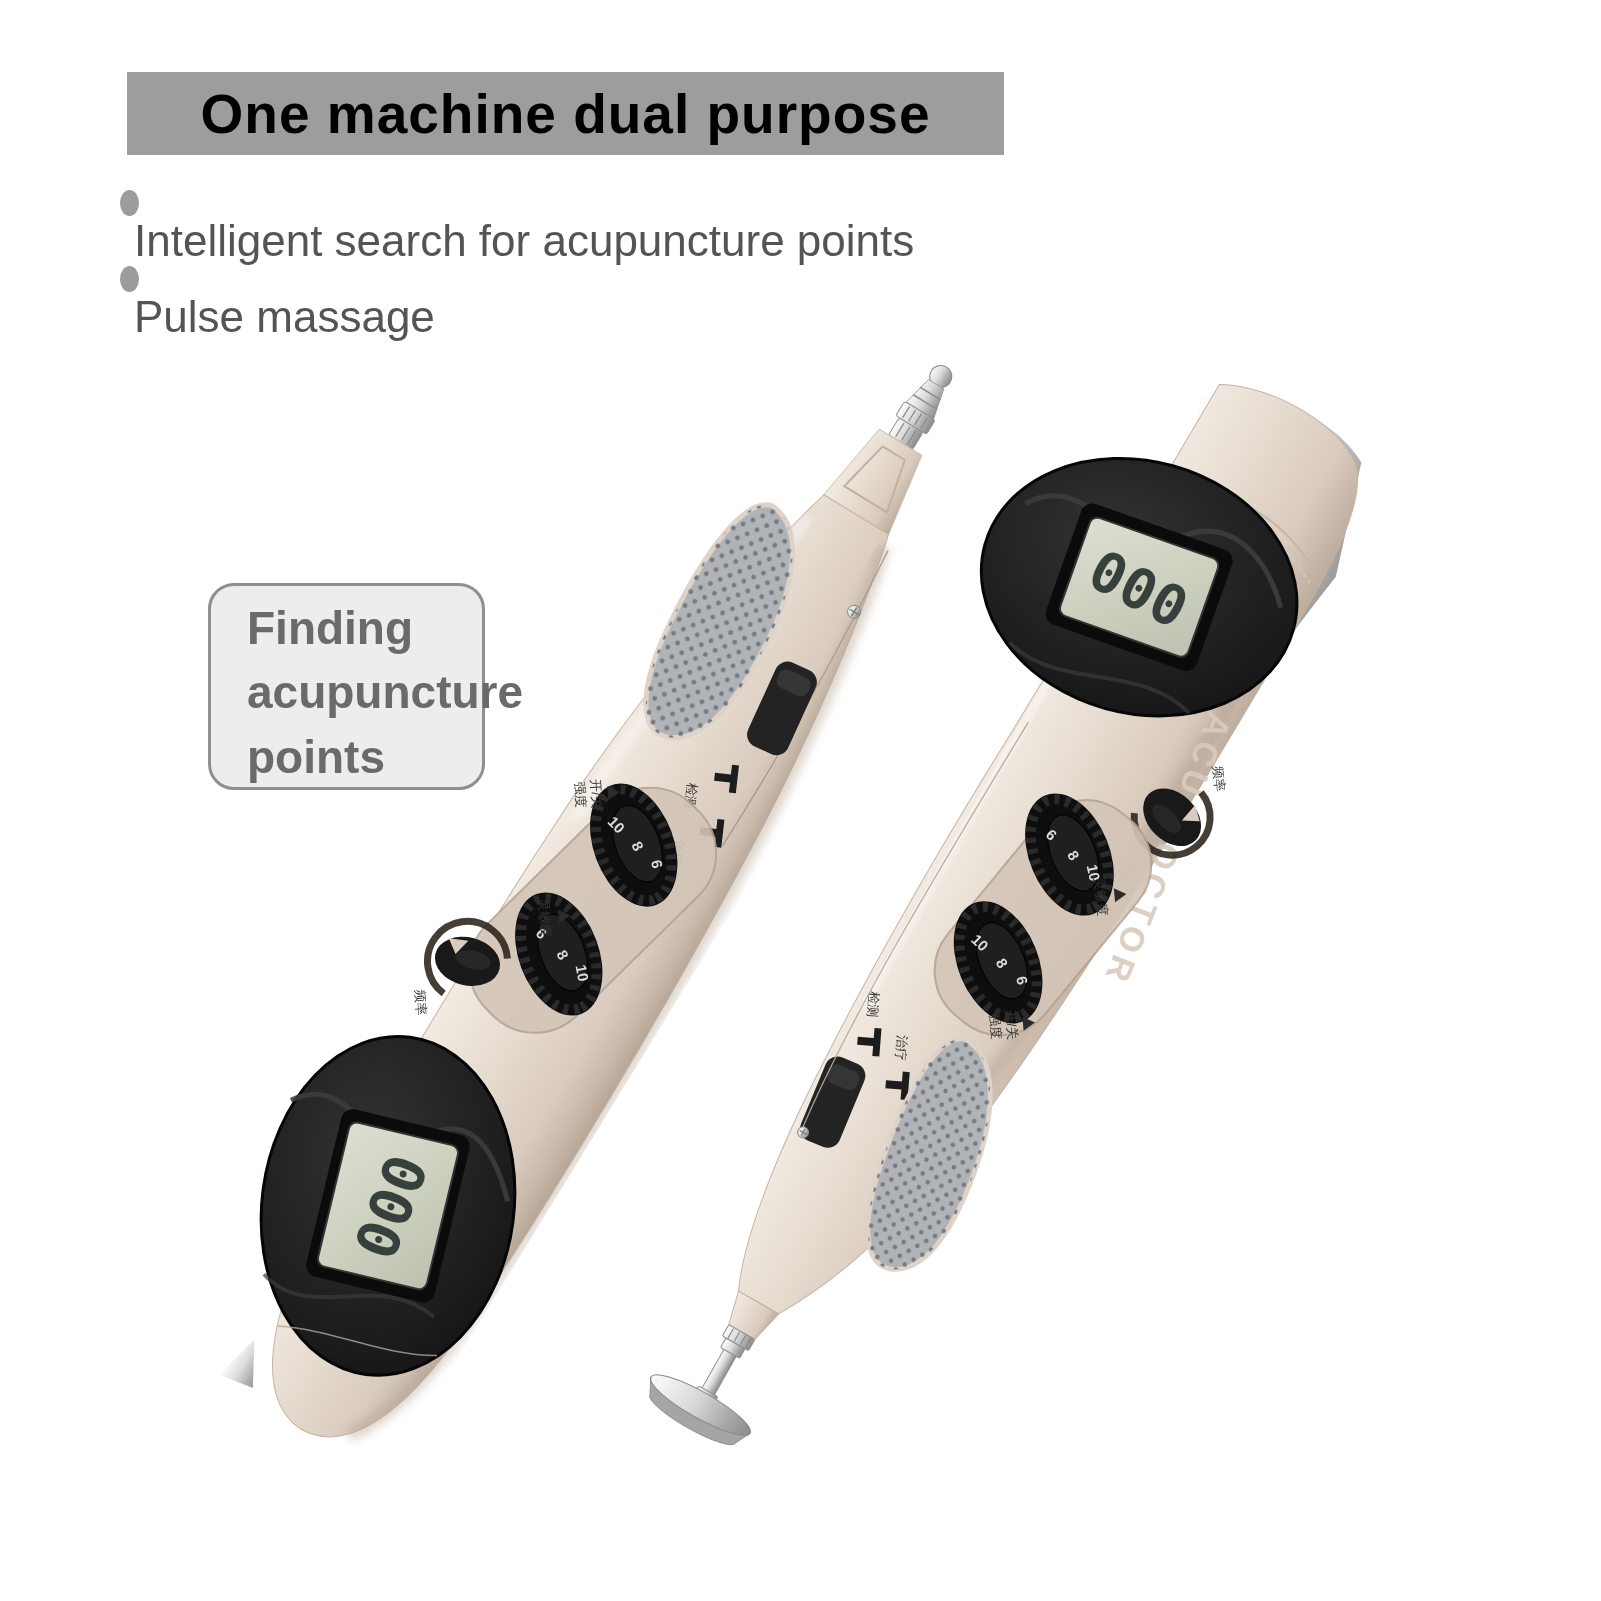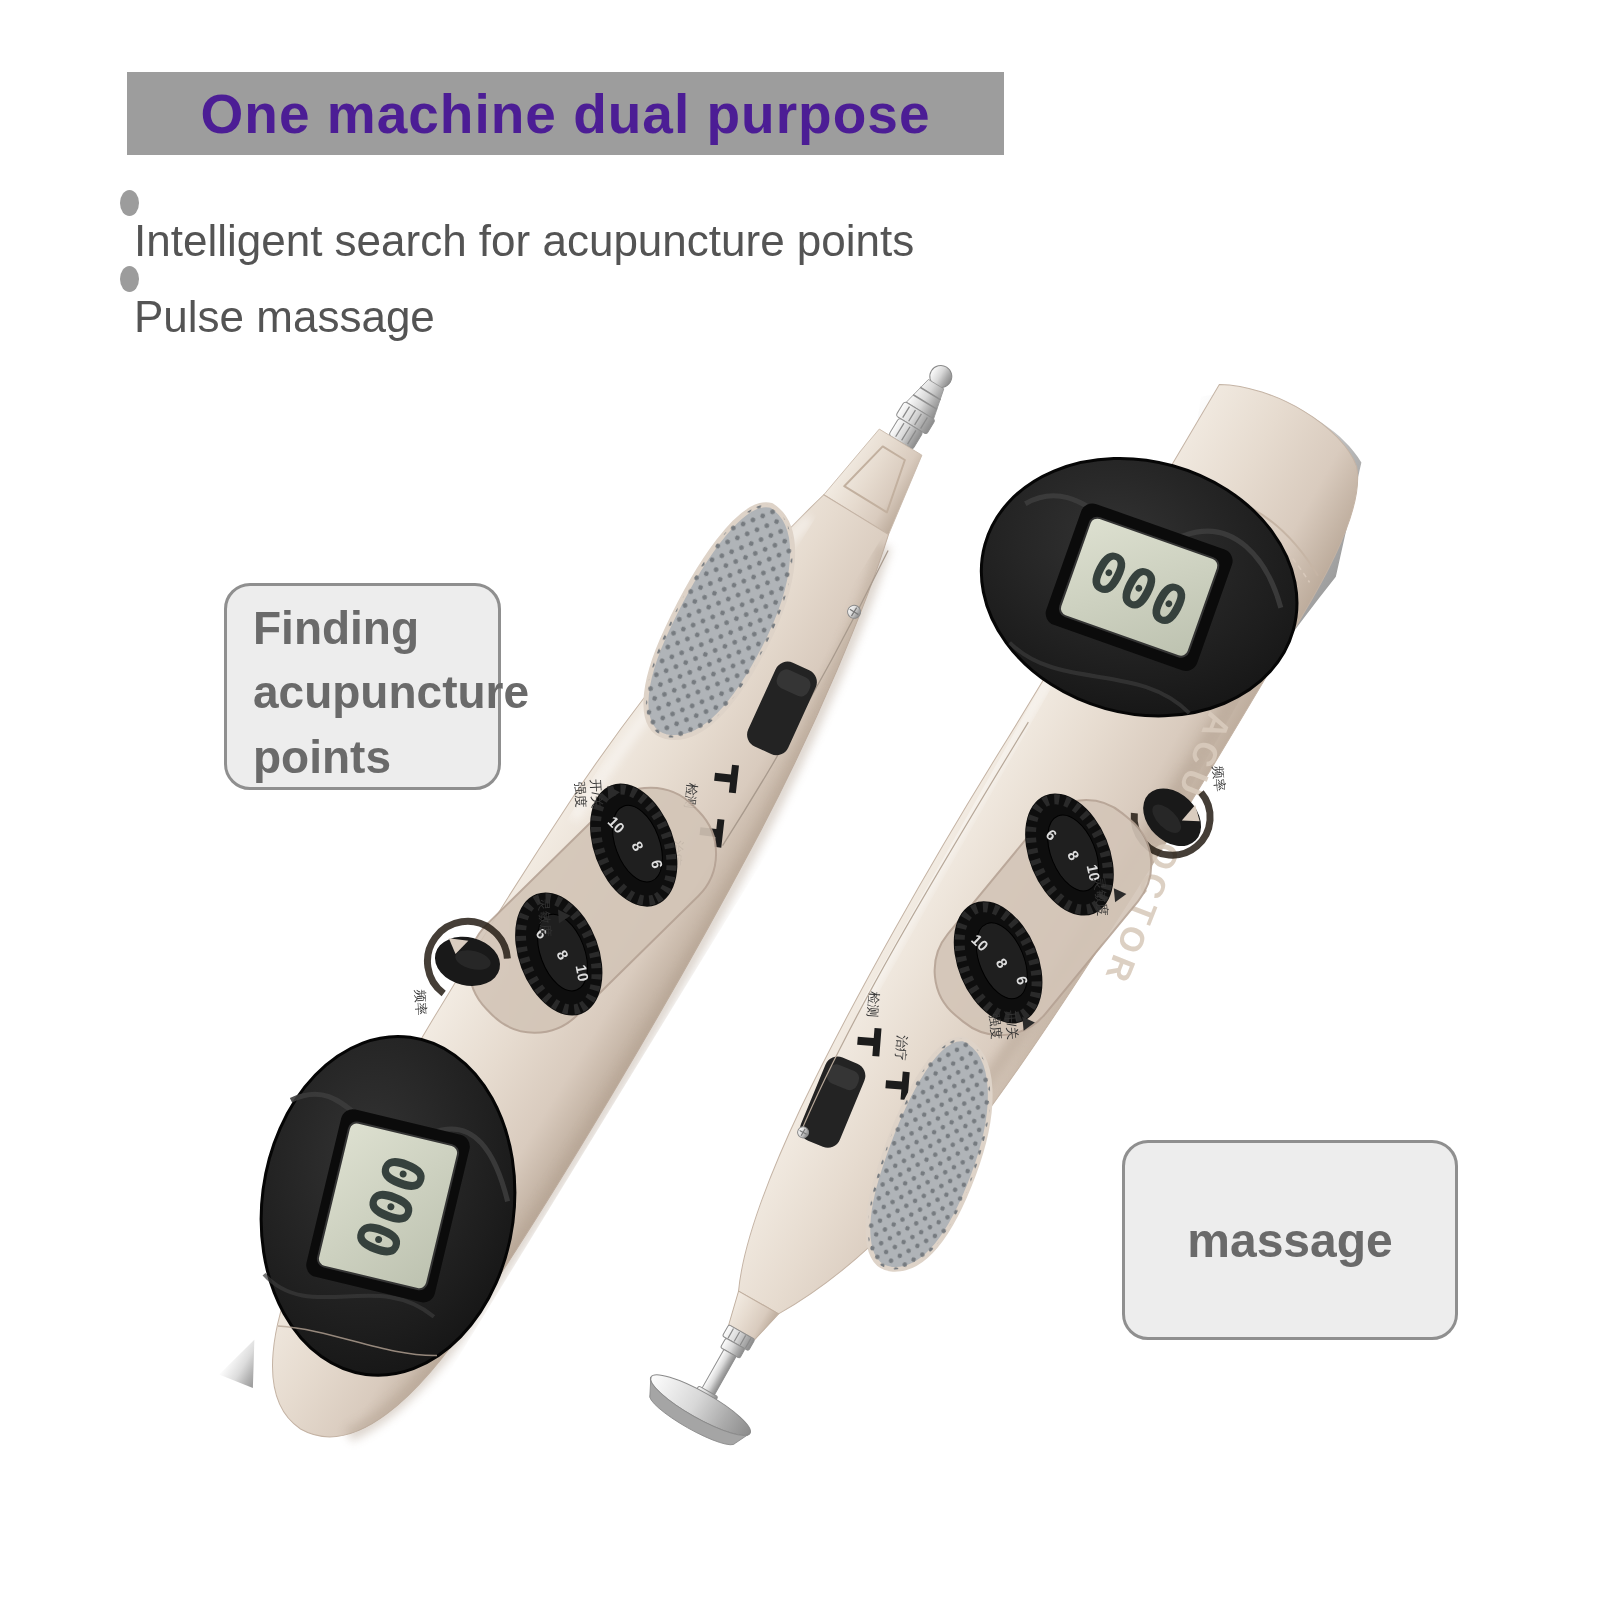--- a/index.html
+++ b/index.html
@@ -1,33 +1,33 @@
 <!DOCTYPE html>
 <html><head>
 <meta charset="utf-8">
 <style>
   html,body{margin:0;padding:0;background:#ffffff;}
   .page{position:relative;width:1601px;height:1601px;background:#ffffff;overflow:hidden;
         font-family:"Liberation Sans",sans-serif;}
   .banner{position:absolute;left:127px;top:72px;width:877px;height:83px;background:#9d9d9d;
           display:flex;align-items:center;justify-content:center;}
-  .banner-title{color:#4c1d95;font-size:55px;font-weight:700;letter-spacing:1px;white-space:nowrap;}
+  .banner-title{color:#000000;font-size:55px;font-weight:700;letter-spacing:1px;white-space:nowrap;}
   .feature-row{position:absolute;left:120px;display:flex;align-items:flex-start;flex-direction:column;}
   .feature-row.r1{top:180px;}
   .feature-row.r2{top:256px;}
   .feature-dot{width:19px;height:26px;border-radius:50%;background:#9c9c9c;margin-top:10px;flex:0 0 auto;}
   .feature-text{margin-left:14px;font-size:44px;color:#545454;white-space:nowrap;}
   .scene{position:absolute;left:0;top:0;width:1601px;height:1601px;}
   .pen{position:absolute;}
   .pen.left{left:410px;top:270px;transform:rotate(31.5deg);}
   .pen.right{left:777px;top:297px;transform:rotate(29.5deg);}
   .callout{position:absolute;background:#ededed;border:3px solid #8f8f8f;border-radius:26px;
            color:#6a6a6a;font-weight:700;box-sizing:border-box;}
-  .callout.finding{left:224px;top:583px;width:277px;height:207px;font-size:46px;line-height:1.4;
-                   padding:10px 10px 0 26px;}
+  .callout.finding{left:208px;top:583px;width:277px;height:207px;font-size:46px;line-height:1.4;
+                   padding:10px 10px 0 36px;}
   .callout.massage{left:1122px;top:1140px;width:336px;height:200px;font-size:48px;
                    display:flex;align-items:center;justify-content:center;}
   svg text{font-family:"Liberation Sans",sans-serif;}
   svg text.lcd{font-family:"DejaVu Sans Mono",monospace;}
 </style>
 </head>
 <body>
 
 <div class="page">
 
@@ -280,18 +280,15 @@
         <rect x="194" y="1126" width="14" height="46" fill="url(#metalG)" stroke="#909090"></rect>
         <rect x="190" y="1170" width="22" height="9" rx="2" fill="url(#metalG)" stroke="#8e8e8e"></rect>
         <ellipse cx="201" cy="1186" rx="57" ry="13" fill="url(#metalG)" stroke="#8a8a8a"></ellipse>
         <path d="M144,1186 A57,13 0 0 0 258,1186 L250,1202 A49,10 0 0 1 152,1202 Z" fill="#a5a5a5" stroke="#8a8a8a" stroke-width="0.8"></path>
       </g>
     </svg>
 
     <div class="callout finding">
       <span>Finding acupuncture points</span>
     </div>
-    <div class="callout massage">
-      <span>massage</span>
-    </div>
 
   </div>
 </div>
 
 </body></html>

